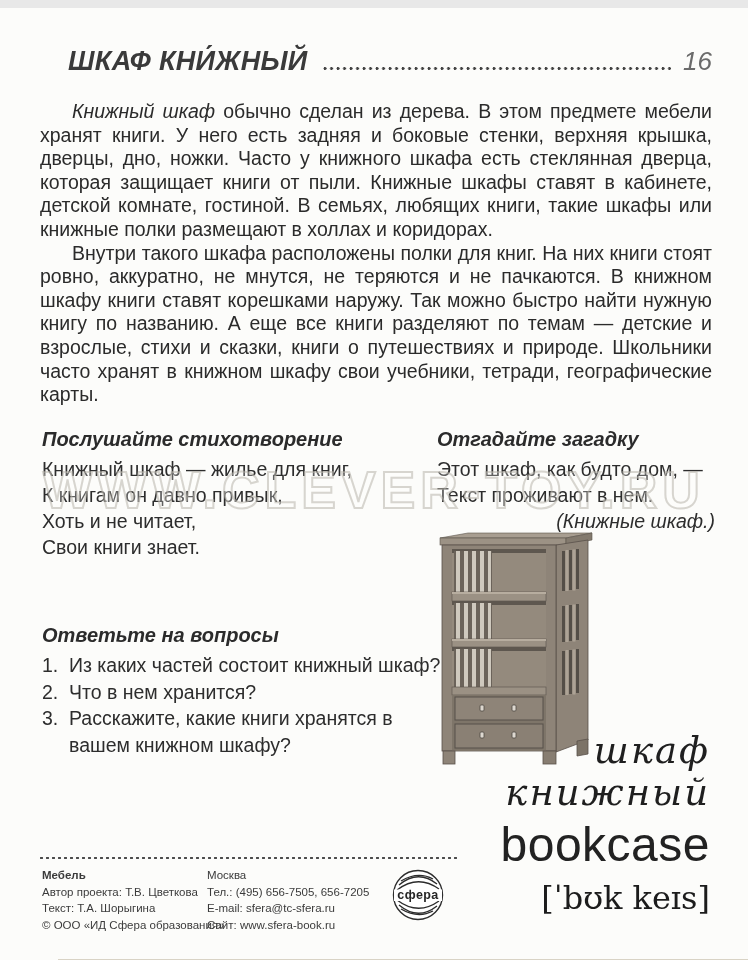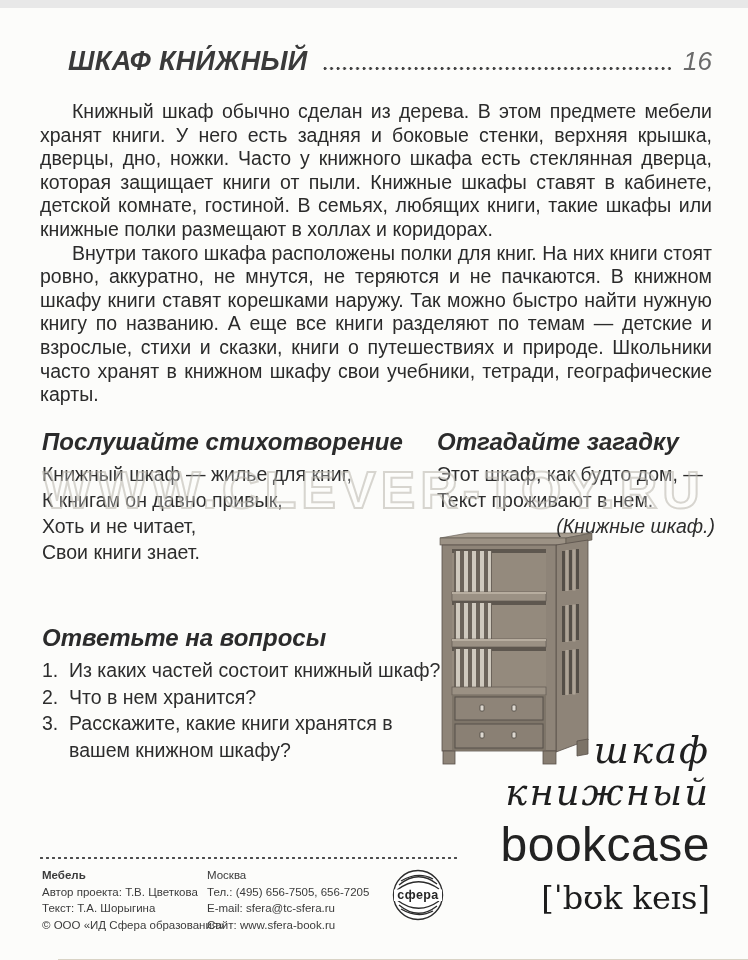--- a/index.html
+++ b/index.html
@@ -49,25 +49,25 @@
   .body-text {
     position: absolute;
     left: 40px; top: 92px;
     width: 672px;
     font-size: 19.5px;
     line-height: 23.6px;
     text-align: justify;
     color: #2b2b2b;
   }
   .para { text-indent: 32px; }
-  .para .lead { }
+  .para .lead { font-style: italic; }
 
   
   .section-heading {
-    font-size: 24px;
+    font-size: 20px;
     font-weight: bold;
     font-style: italic;
     margin-bottom: 5px;
     color: #2b2b2b;
   }
   .poem {
     position: absolute;
     left: 42px; top: 420px;
     width: 372px;
     z-index: 10;

